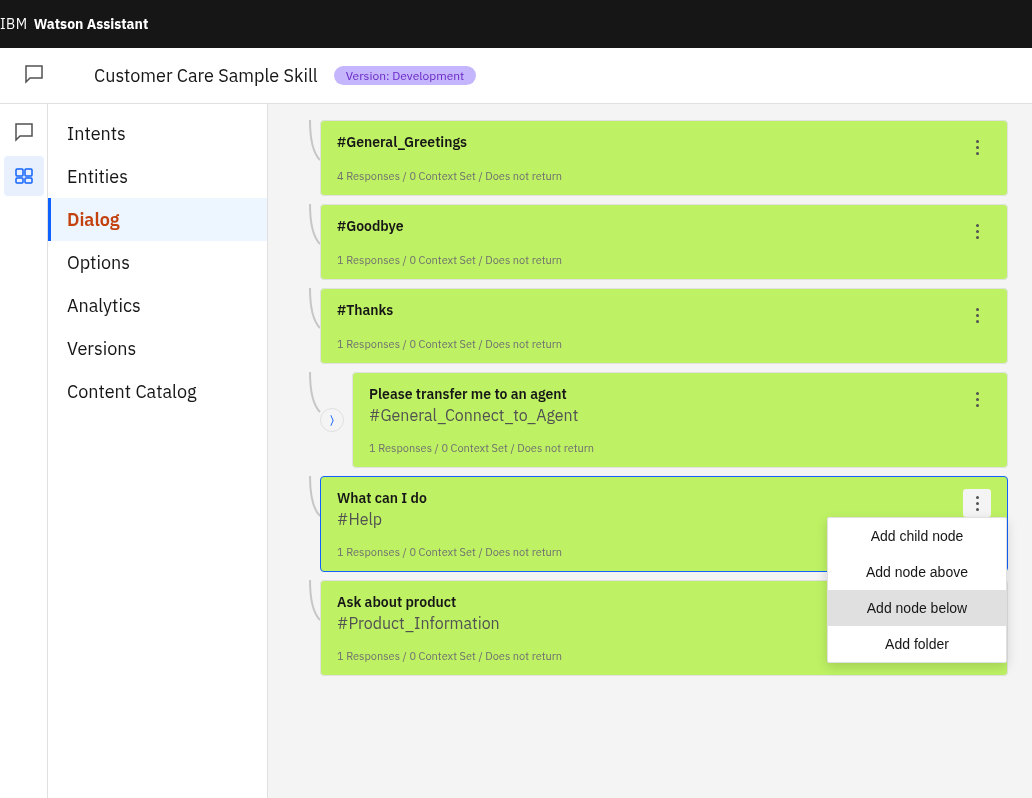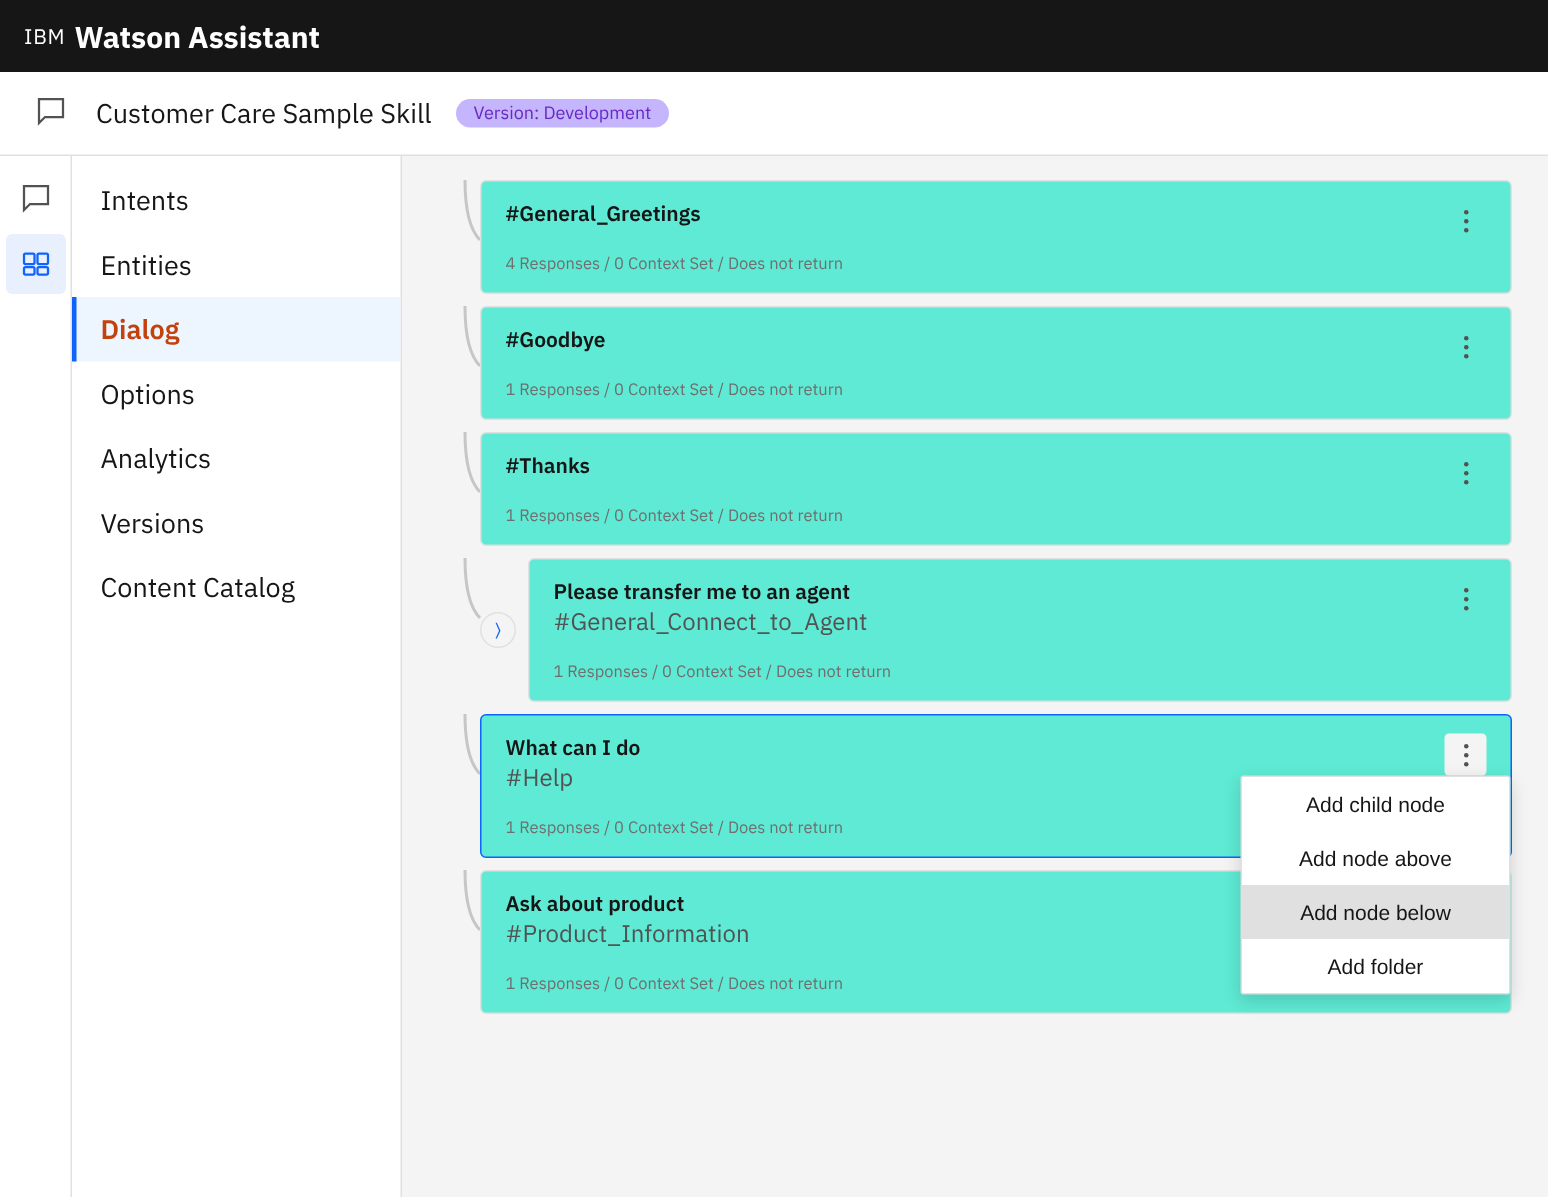--- a/index.html
+++ b/index.html
@@ -5,47 +5,48 @@
     * { box-sizing: border-box; margin: 0; padding: 0; }
     body { font-family: 'IBM Plex Sans', Arial, sans-serif; font-size: 14px; background: #f4f4f4; color: #161616; }
 
     
     .topbar {
       background: #161616;
       color: #fff;
       height: 48px;
       display: flex;
       align-items: center;
-      padding: 0 16px;
+      padding: 0 0;
       font-size: 14px;
       position: fixed;
       top: 0; left: 0; right: 0;
       z-index: 100;
     }
     .topbar-brand { display: flex; align-items: center; gap: 6px; }
     .topbar-ibm { font-weight: 400; font-size: 14px; letter-spacing: 0.5px; }
-    .topbar-product { font-weight: 700; font-size: 20px; }
+    .topbar-product { font-weight: 700; font-size: 14px; }
 
     
     .header-bar {
       background: #fff;
       height: 56px;
       display: flex;
       align-items: center;
       padding: 0 24px;
       border-bottom: 1px solid #e0e0e0;
       position: fixed;
       top: 48px; left: 0; right: 0;
       z-index: 99;
       gap: 16px;
     }
     .header-title {
       font-size: 18px;
       font-weight: 400;
       color: #161616;
+      margin-left: 30px;
     }
     .version-badge {
       background: #c4b5fd;
       color: #6929c4;
       border-radius: 24px;
       padding: 2px 12px;
       font-size: 12px;
       font-weight: 400;
     }
 
@@ -110,21 +111,21 @@
 
     
     .main-content {
       flex: 1;
       overflow-y: auto;
       padding: 16px 24px;
       position: relative;
     }
 
     .node-card {
-      background: #5eead4;
+      background: #bef264;
       border: 1px solid #e0e0e0;
       border-radius: 4px;
       padding: 12px 16px;
       position: relative;
     }
 
     .node-header {
       display: flex;
       align-items: flex-start;
       justify-content: space-between;

